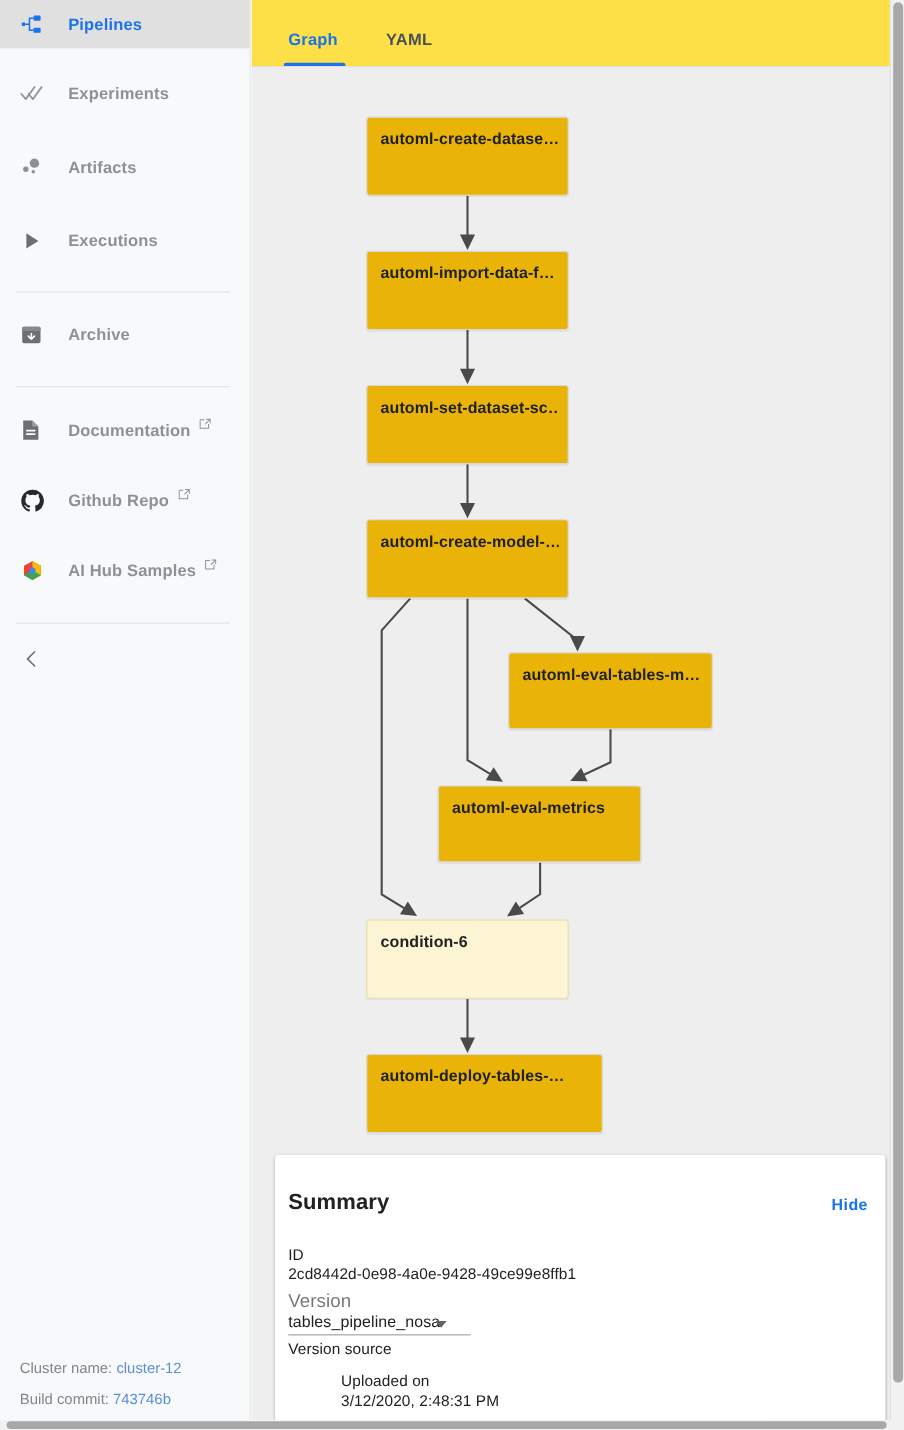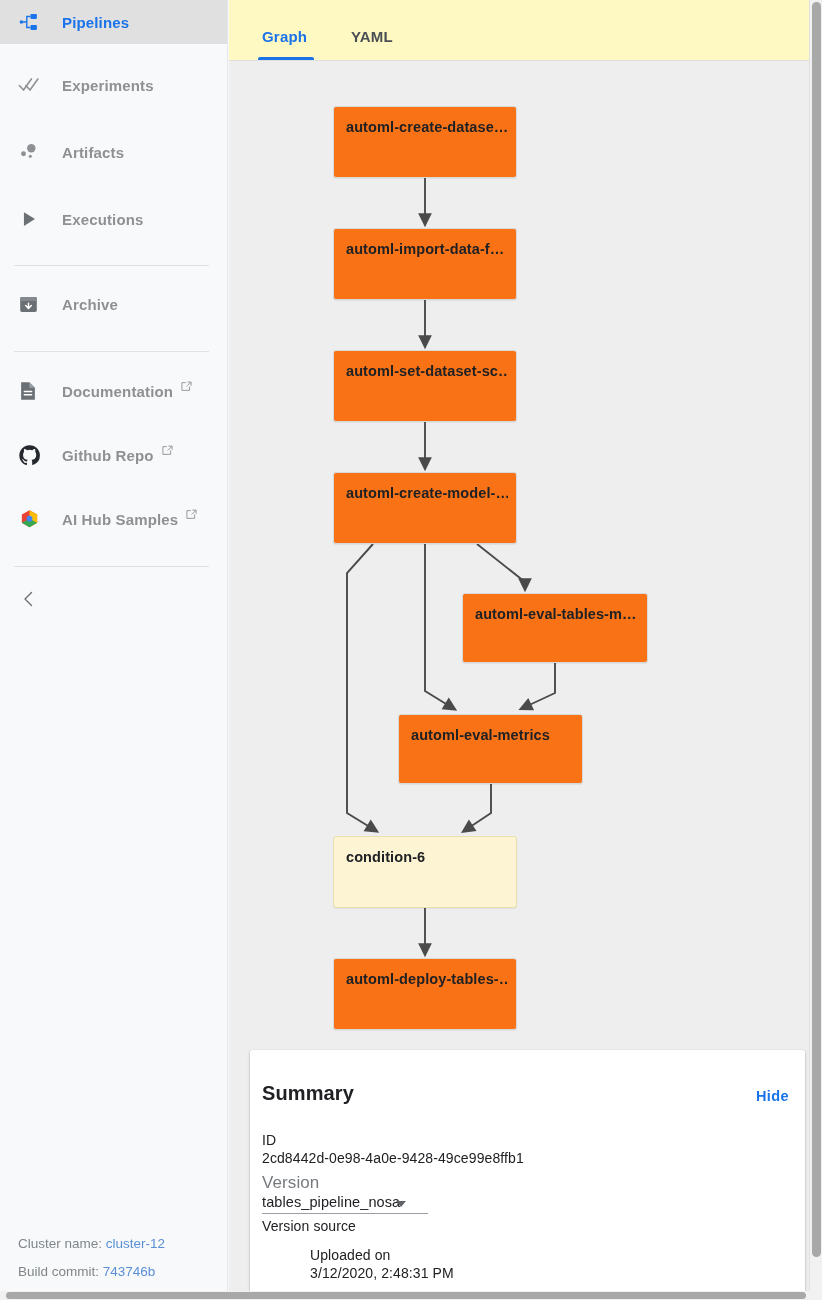--- a/index.html
+++ b/index.html
@@ -107,21 +107,21 @@
     left: 229px; top: 0;
     width: 580px;
     height: 1300px;
     background: #eeeeee;
   }
   #tabbar {
     position: absolute;
     left: 0; top: 0;
     width: 580px;
     height: 61px;
-    background: #fef9c3;
+    background: #fde047;
     border-bottom: 1px solid #e0e0e0;
     box-sizing: border-box;
   }
   .tab {
     position: absolute;
     top: 28px;
     font-size: 15px;
     font-weight: 700;
     letter-spacing: .2px;
     color: #4a4f54;
@@ -146,21 +146,21 @@
     overflow: hidden;
   }
   #graph-svg {
     position: absolute;
     left: 0; top: 0;
     width: 580px;
     height: 1000px;
   }
   .gnode {
     position: absolute;
-    background: #f97316;
+    background: #eab308;
     border: 1px solid #d9d9d9;
     border-radius: 3px;
     box-sizing: border-box;
     box-shadow: 0 1px 1px rgba(0,0,0,.06);
     cursor: pointer;
   }
   .gnode.cond {
     background: #fdf4d3;
     border-color: #eadfae;
   }
@@ -482,21 +482,21 @@
       </div>
       <div class="gnode" style="left:233px; top:532px; width:186px; height:70px;">
         <div class="gnode-label">automl-eval-tables-m…</div>
       </div>
       <div class="gnode" style="left:169px; top:653px; width:185px; height:70px;">
         <div class="gnode-label">automl-eval-metrics</div>
       </div>
       <div class="gnode cond" style="left:104px; top:775px; width:184px; height:72px;">
         <div class="gnode-label">condition-6</div>
       </div>
-      <div class="gnode" style="left:104px; top:897px; width:184px; height:72px;padding-left:32px;">
+      <div class="gnode" style="left:104px; top:897px; width:215px; height:72px;padding-left:32px;">
         <div class="gnode-label">automl-deploy-tables-…</div>
       </div>
 
       <div id="summary">
         <div id="summary-head">
           <div id="summary-title">Summary</div>
           <div id="summary-hide">Hide</div>
         </div>
 
         <div class="sum-field" style="top:82px;">

